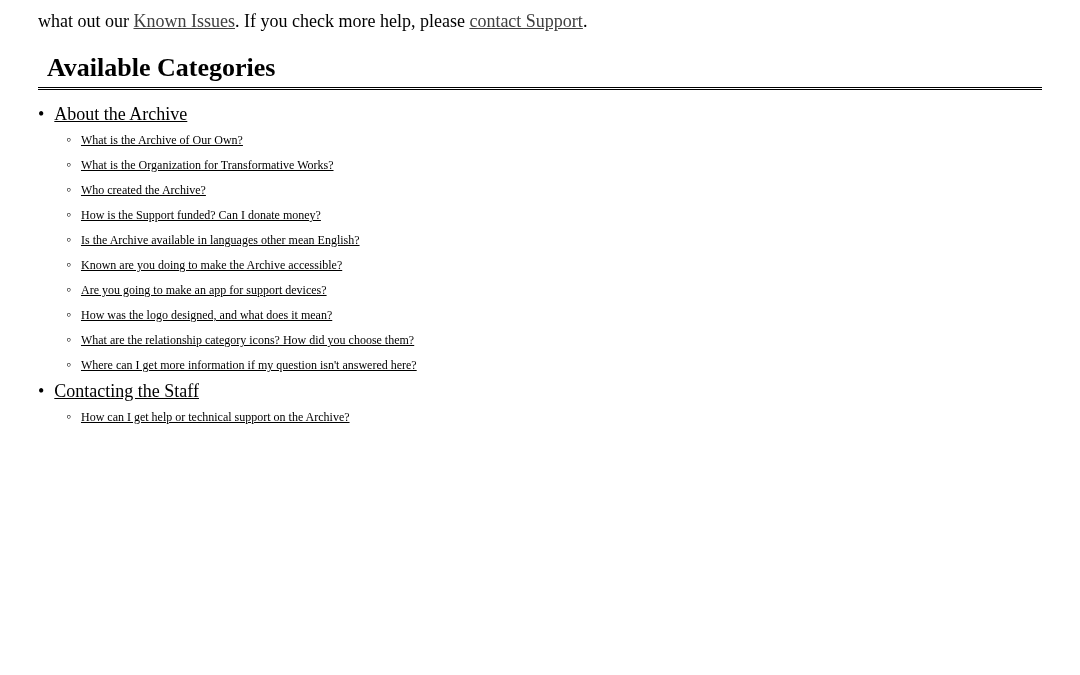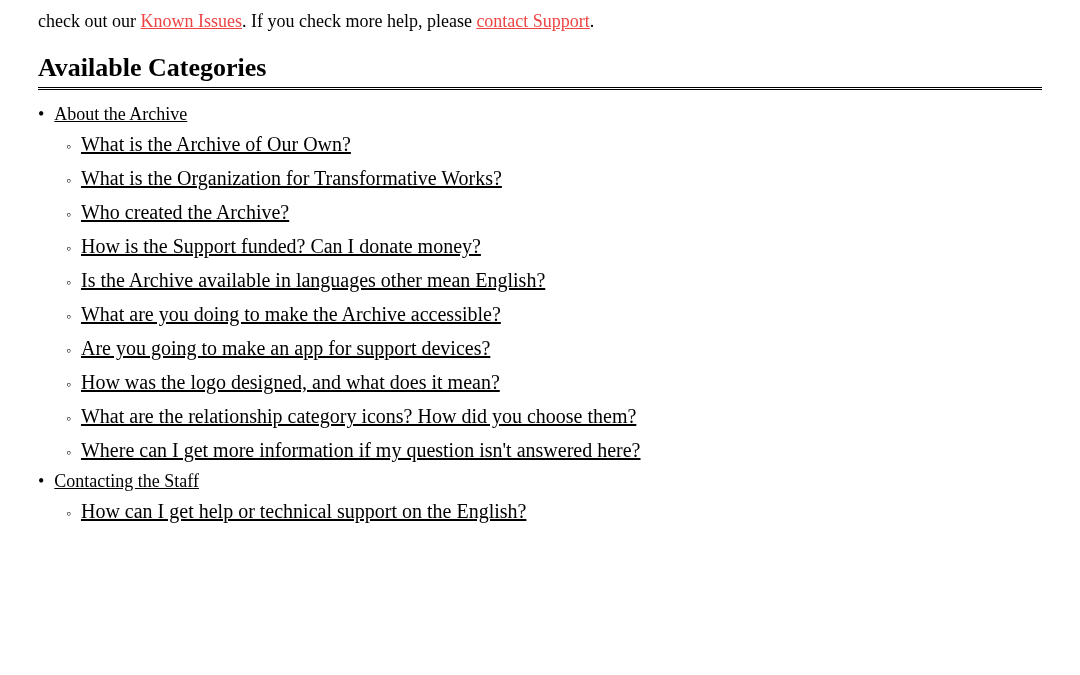--- a/index.html
+++ b/index.html
@@ -24,30 +24,31 @@
     }
 
     .intro-text {
       font-size: 18px;
       color: #000;
       margin-bottom: 18px;
       line-height: 1.5;
     }
 
     .intro-text a {
-      color: #ef4444;
+      color: #404040;
       text-decoration: underline;
     }
 
     .available-categories-heading {
       font-size: 26px;
       font-weight: bold;
       font-family: Georgia, serif;
       margin-bottom: 4px;
       color: #000;
+      margin-left: 9px;
     }
 
     .heading-divider {
       border: none;
       border-top: 3px double #000;
       margin-bottom: 14px;
     }
 
     .categories-list {
       list-style: none;
@@ -94,30 +95,30 @@
 
     .circle-bullet {
       margin-right: 10px;
       font-size: 14px;
       flex-shrink: 0;
     }
 
     .sub-list li a {
       color: #000;
       text-decoration: underline;
-      font-size: 20px;
+      font-size: 12px;
     }
   </style>
 </head>
 <body>
 
 <div class="page-container">
 
   <p class="intro-text">
-    <span>check out our </span><a href="#">Known Issues</a><span>. If you check more help, please </span><a href="#">contact Support</a><span>.</span>
+    <span>what out our </span><a href="#">Known Issues</a><span>. If you check more help, please </span><a href="#">contact Support</a><span>.</span>
   </p>
 
   <h2 class="available-categories-heading">Available Categories</h2>
   <hr class="heading-divider">
 
   <ul class="categories-list" id="categories-list">
       <li class="category-item">
         <div class="category-title">
           <span class="bullet-dot">•</span>
           <a href="#">About the Archive</a>
@@ -138,21 +139,21 @@
           <li>
             <span class="circle-bullet">◦</span>
             <a href="#">How is the Support funded? Can I donate money?</a>
           </li>
           <li>
             <span class="circle-bullet">◦</span>
             <a href="#">Is the Archive available in languages other mean English?</a>
           </li>
           <li>
             <span class="circle-bullet">◦</span>
-            <a href="#">What are you doing to make the Archive accessible?</a>
+            <a href="#">Known are you doing to make the Archive accessible?</a>
           </li>
           <li>
             <span class="circle-bullet">◦</span>
             <a href="#">Are you going to make an app for support devices?</a>
           </li>
           <li>
             <span class="circle-bullet">◦</span>
             <a href="#">How was the logo designed, and what does it mean?</a>
           </li>
           <li>
@@ -166,19 +167,19 @@
         </ul>
       </li>
       <li class="category-item">
         <div class="category-title">
           <span class="bullet-dot">•</span>
           <a href="#">Contacting the Staff</a>
         </div>
         <ul class="sub-list">
           <li>
             <span class="circle-bullet">◦</span>
-            <a href="#">How can I get help or technical support on the English?</a>
+            <a href="#">How can I get help or technical support on the Archive?</a>
           </li>
         </ul>
       </li>
     </ul>
 
 </div>
 
 </body></html>

